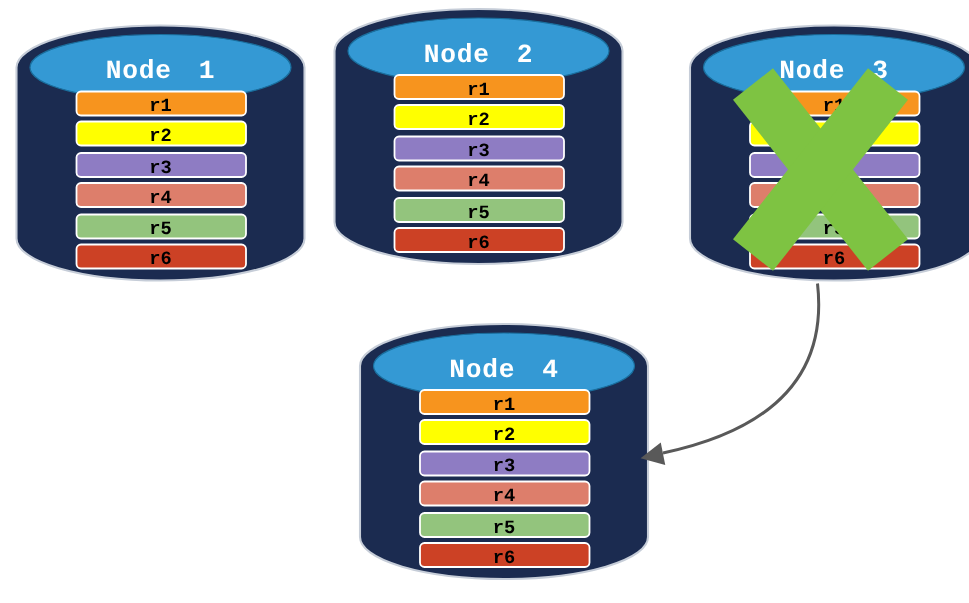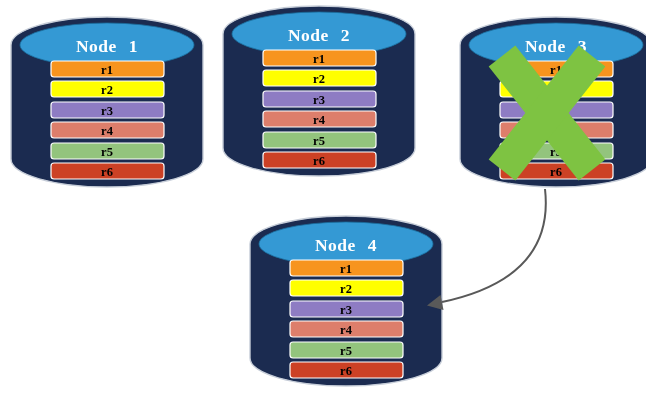--- a/index.html
+++ b/index.html
@@ -1,27 +1,27 @@
 <!DOCTYPE html>
 <html><head>
 <meta charset="utf-8">
 <style>
   html,body{margin:0;padding:0;background:#ffffff;}
   .canvas{
     position:relative;
     width:646px;height:402px;
     background:#ffffff;
-    font-family:Liberation Serif, serif;
+    font-family:Liberation Mono, monospace;
     overflow:hidden;
   }
   .node{position:absolute;width:196px;height:178px;}
   #node-1{left:9px;top:13px;}
   #node-2{left:221px;top:2px;}
   #node-3{left:458px;top:13px;}
-  #node-4{left:248px;top:212px;}
+  #node-4{left:238px;top:212px;}
   .cyl-body{stroke:#c6cdd8;stroke-width:1.4;}
   .cyl-top{stroke:#1a6f9e;stroke-width:0.8;}
   .node-title{
     fill:#ffffff;
     font-size:17.5px;
     font-weight:bold;
     text-anchor:middle;
     word-spacing:7px;
     letter-spacing:0.5px;
   }

